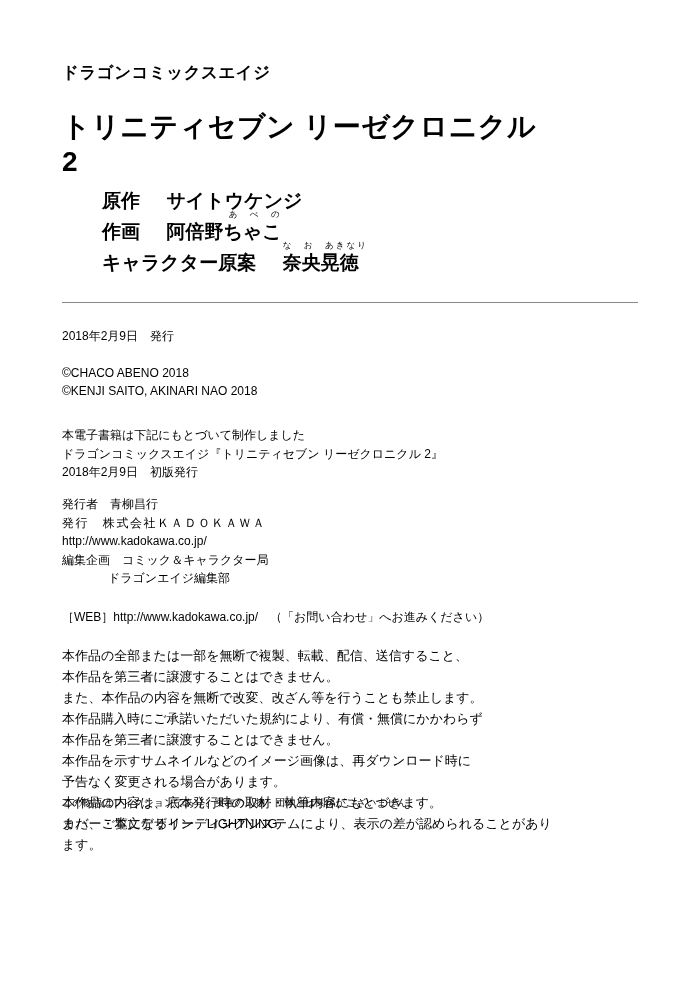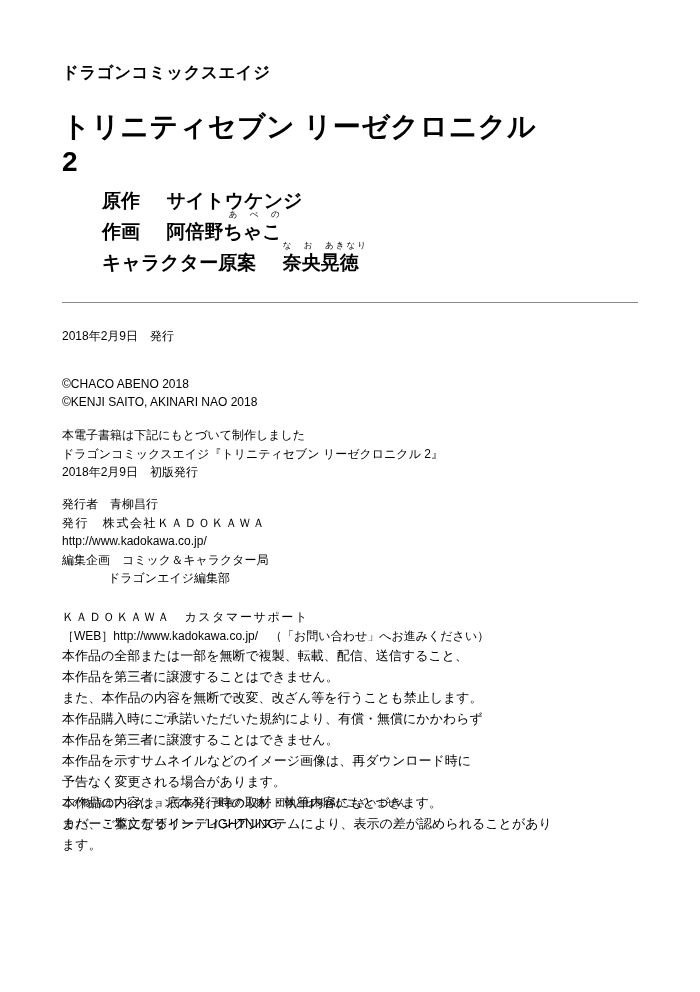--- a/index.html
+++ b/index.html
@@ -77,21 +77,21 @@
     height: 1px;
     background: #8a8a8a;
   }
   .block {
     position: absolute;
     left: 62px;
     font-size: 12px;
     line-height: 1.55;
   }
   .b-pub   { top: 327px; }
-  .b-copy  { top: 375px; line-height: 1.5; }
+  .b-copy  { top: 364px; line-height: 1.5; }
   .b-note  { top: 426px; line-height: 1.55; }
   .b-issuer{ top: 495px; line-height: 1.55; }
   .b-support { top: 608px; line-height: 1.55; }
   .b-terms { top: 645px; line-height: 1.62; font-size: 13px; }
   .b-fiction { top: 795px; font-size: 10px; }
   .b-design { top: 814px; font-size: 13px; }
   .indent-1 { padding-left: 46px; font-family: Liberation Serif, serif; }
   .sp-wide { letter-spacing: 1.6px; }
 </style>
 </head>
@@ -144,21 +144,20 @@
 
   <div class="block b-issuer">
     <div>発行者　青柳昌行</div>
     <div class="sp-wide">発行　株式会社ＫＡＤＯＫＡＷＡ</div>
     <div>http://www.kadokawa.co.jp/</div>
     <div>編集企画　コミック＆キャラクター局</div>
     <div class="indent-1">ドラゴンエイジ編集部</div>
   </div>
 
   <div class="block b-support">
-    <div class="sp-wide">ＫＡＤＯＫＡＷＡ　カスタマーサポート</div>
     <div>［WEB］http://www.kadokawa.co.jp/　（「お問い合わせ」へお進みください）</div>
   </div>
 
   <div class="block b-terms">
     <div>本作品の全部または一部を無断で複製、転載、配信、送信すること、</div>
     <div>本作品を第三者に譲渡することはできません。</div>
     <div>また、本作品の内容を無断で改変、改ざん等を行うことも禁止します。</div>
     <div>本作品購入時にご承諾いただいた規約により、有償・無償にかかわらず</div>
     <div>本作品を第三者に譲渡することはできません。</div>
     <div>本作品を示すサムネイルなどのイメージ画像は、再ダウンロード時に</div>

